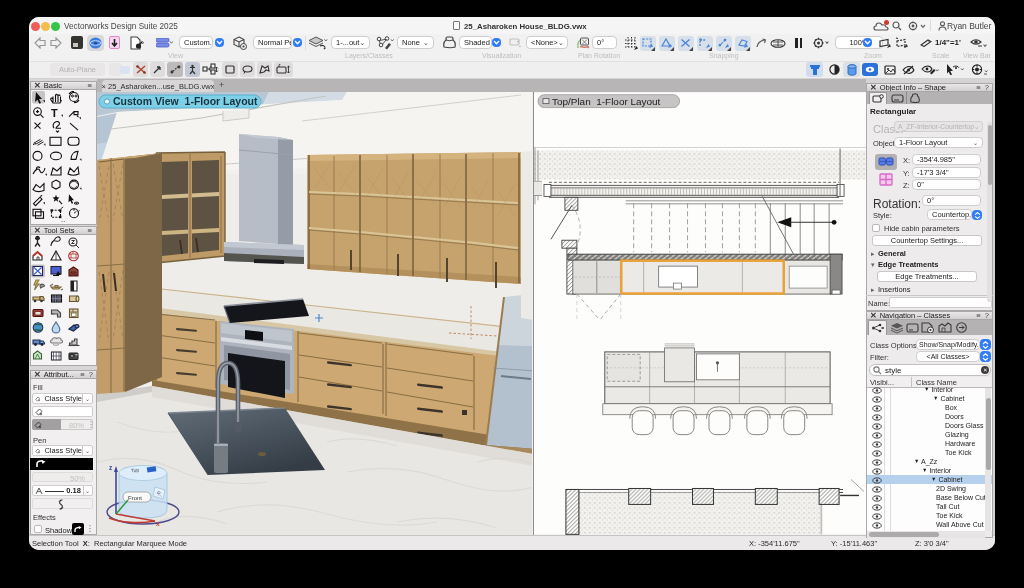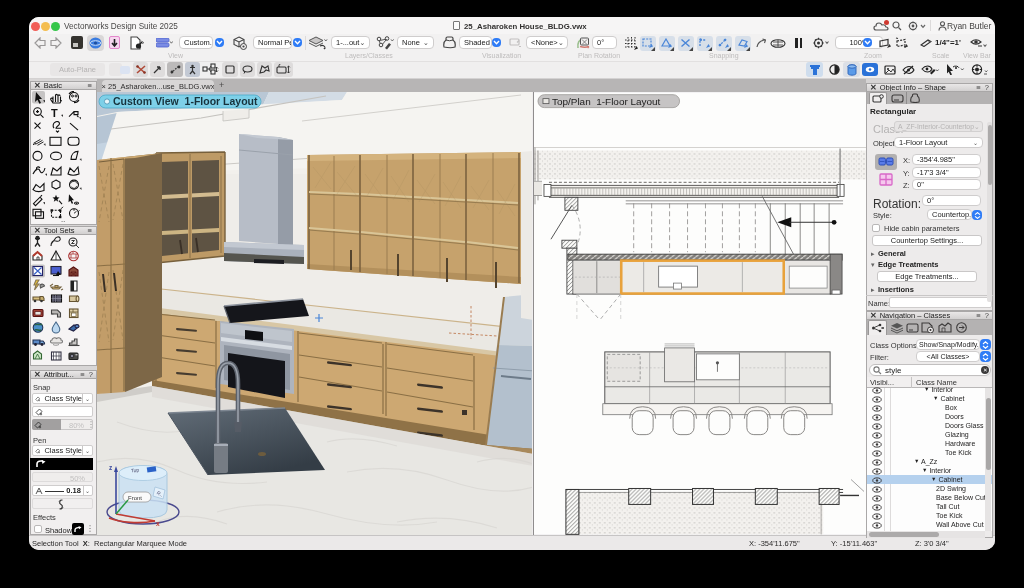--- a/index.html
+++ b/index.html
@@ -784,21 +784,21 @@
 <rect x="20.5" y="117" width="9.5" height="8" fill="#fff" stroke="#334"></rect>
       <path d="M20.5 121h9.5M25.2 117v8M22.5 117v8M28 117v8" stroke="#334" stroke-width=".7"></path>
 <rect x="38" y="118" width="9" height="6.5" rx="1" fill="#4a4a48" stroke="#222"></rect>
       <circle cx="41" cy="121" r="1.8" fill="#889" stroke="#111" stroke-width=".7"></circle>
       <rect x="44.5" y="119" width="2" height="1.4" fill="#bbb" stroke="none"></rect>
 </g>
 </svg>
 
 <div class="phead" style="left:30px;top:370px;width:67px"><span class="hx">✕</span>Attribut...<span style="margin-left:auto;margin-right:3px;color:#444">≡&nbsp;&nbsp;?</span></div>
 <div class="a" style="left:30px;top:379px;width:67px;height:156px;background:#f1efef;border:1px solid #aaa8a8;border-top:none"></div>
-<div class="a" style="left:33px;top:383px;font-size:7.5px;color:#333">Snap</div>
+<div class="a" style="left:33px;top:383px;font-size:7.5px;color:#333">Fill</div>
 <div class="fld" style="left:32px;top:393px;width:61px;height:11px;border-radius:2px;padding:0 2px">
     <svg width="8" height="8" viewBox="0 0 8 8">
       <path d="M1 4.5L4.5 1l2.6 2.6L3.5 7Z M6 5c.8 1 .8 2 0 2s-.8-1 0-2Z" fill="none" stroke="#444" stroke-width=".9"></path>
     </svg>
     <span style="margin-left:4px">Class Style</span>
     <span style="margin-left:auto;border-left:1px solid #c9c7c7;height:100%;display:flex;align-items:center;padding-left:2px;color:#555;font-size:6px">⌄</span>
   </div>
 <div class="fld" style="left:32px;top:406px;width:61px;height:11px;border-radius:2px;padding:0 2px">
     <svg width="8" height="8" viewBox="0 0 8 8">
       <path d="M1 4.5L4.5 1l2.6 2.6L3.5 7Z M6 5c.8 1 .8 2 0 2s-.8-1 0-2Z" fill="none" stroke="#444" stroke-width=".9"></path>
@@ -898,21 +898,21 @@
   </div>
 <div class="a" style="left:872px;top:224px;width:8px;height:8px;background:#fff;border:1px solid #b9b7b7;border-radius:2px"></div>
 <div class="a" style="left:884px;top:224px;font-size:7.5px;color:#333">Hide cabin parameters</div>
 <div class="a" style="left:872px;top:235px;width:110px;height:11px;background:#fff;border:1px solid #c9c7c7;border-radius:3px;font-size:7.5px;color:#222;display:flex;align-items:center;justify-content:center">Countertop Settings...</div>
 <div class="a" style="left:871px;top:250px;font-size:7px;color:#666">▸</div>
 <div class="a" style="left:878px;top:249px;font-size:7.5px;font-weight:bold;color:#222">General</div>
 <div class="a" style="left:871px;top:261px;font-size:7px;color:#666">▾</div>
 <div class="a" style="left:878px;top:260px;font-size:7.5px;font-weight:bold;color:#222">Edge Treatments</div>
 <div class="a" style="left:877px;top:271px;width:100px;height:11px;background:#fff;border:1px solid #c9c7c7;border-radius:3px;font-size:7.5px;color:#222;display:flex;align-items:center;justify-content:center">Edge Treatments...</div>
 <div class="a" style="left:871px;top:286px;font-size:7px;color:#666">▸</div>
-<div class="a" style="left:878px;top:285px;font-size:7.5px;font-weight:bold;color:#222">Insertions</div>
+<div class="a" style="left:878px;top:285px;font-size:7.5px;font-weight:normal;color:#222">Insertions</div>
 <div class="a" style="left:866px;top:295px;width:127px;height:1px;background:#c9c7c7"></div>
 <div class="a" style="left:868px;top:299px;font-size:7.5px;color:#333">Name:</div>
 <div class="fld" style="left:889px;top:297px;width:103px;height:11px;font-size:7.5px;border-radius:2px"></div>
 <div class="a" style="left:987px;top:122px;width:5px;height:180px;background:#e2e0e0;border-radius:2px"></div>
 <div class="a" style="left:987.5px;top:125px;width:4px;height:60px;background:#acaaaa;border-radius:2px"></div>
 
 <div class="phead" style="left:866px;top:311px;width:127px"><span class="hx">✕</span>Navigation – Classes<span style="margin-left:auto;margin-right:3px;color:#444">≡&nbsp;&nbsp;?</span></div>
 <div class="a" style="left:866px;top:320px;width:127px;height:218px;background:#edebeb;border:1px solid #aaa8a8;border-top:none"></div>
 <div class="a" style="left:867px;top:320px;width:125px;height:15px;background:#b4b2b2"></div>
 <div class="a" style="left:868px;top:320px;width:19px;height:15px;background:#f0eeee;border:1px solid #9a9898;border-bottom:none;border-radius:2px 2px 0 0"></div>

